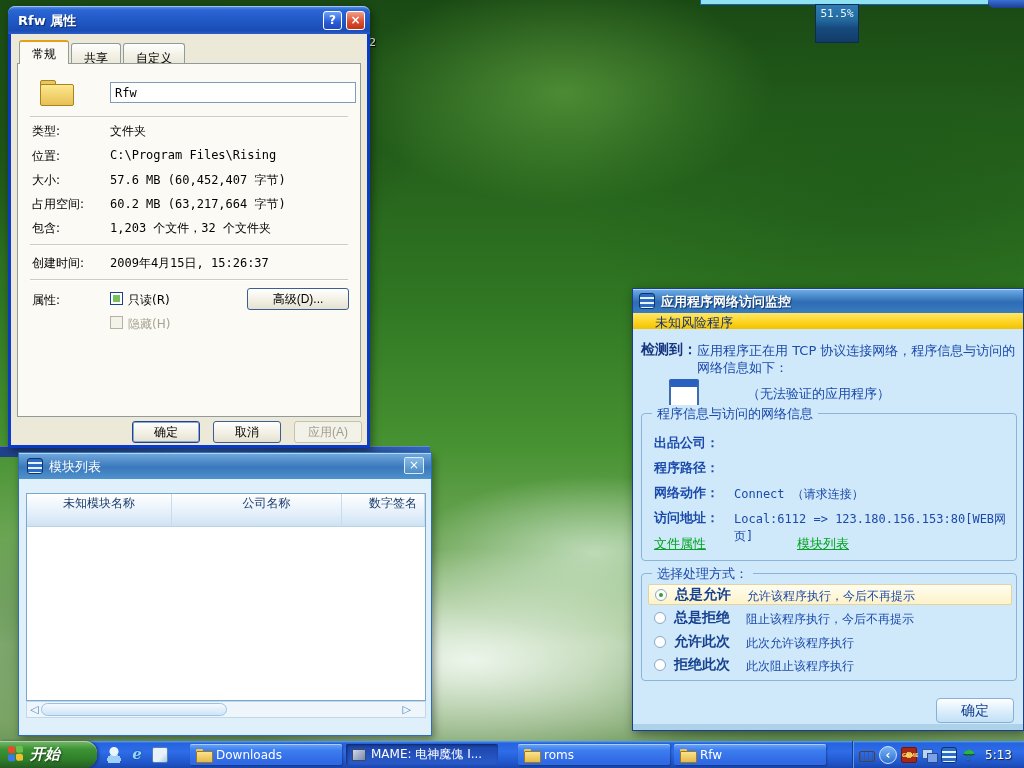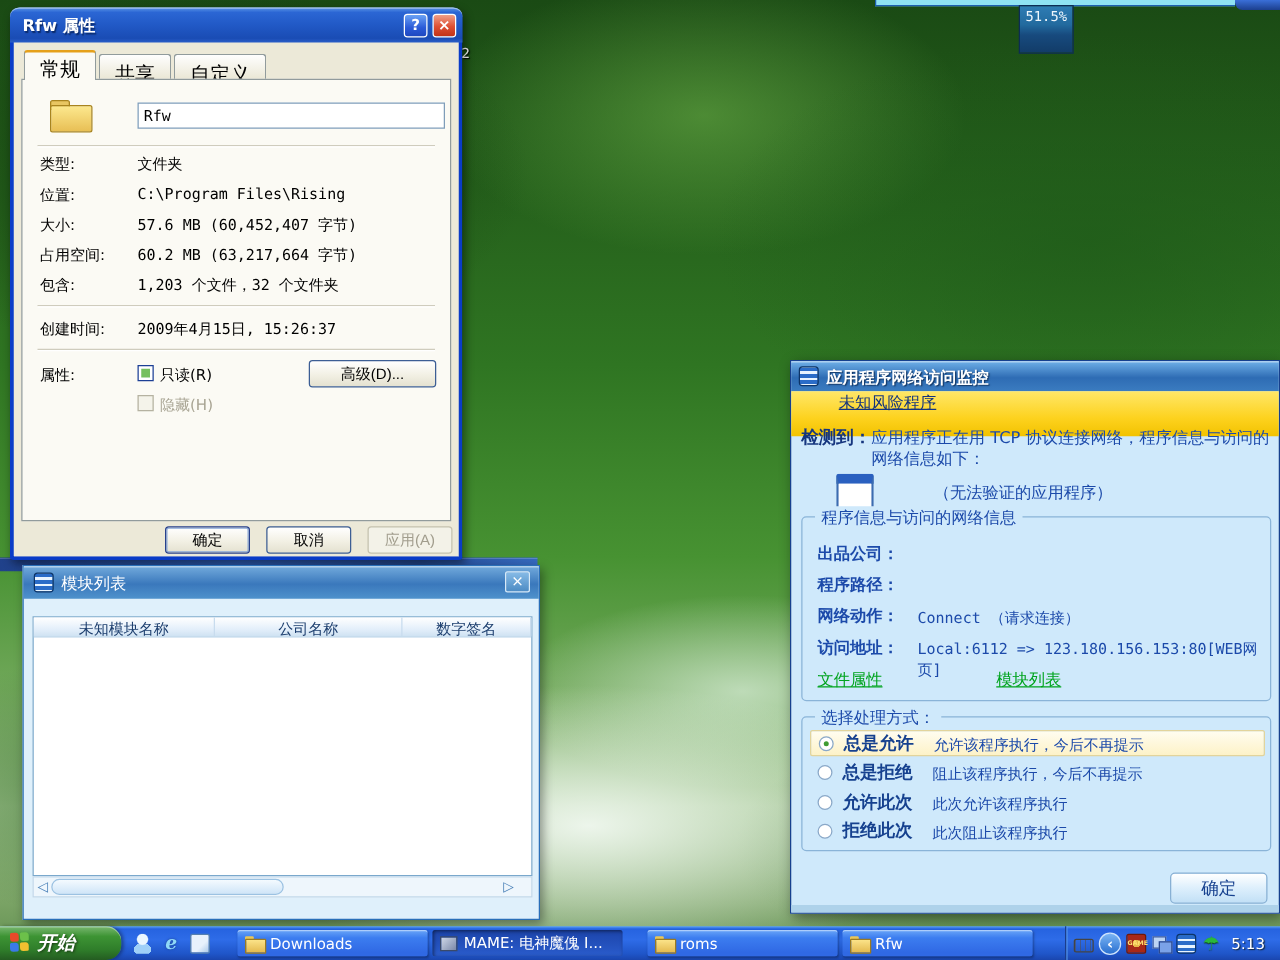--- a/index.html
+++ b/index.html
@@ -39,21 +39,21 @@
     border-radius:7px 7px 0 0;
     background:linear-gradient(180deg,#5a96e8 0%, #2b66d4 14%, #2159c6 50%, #1a4cb4 88%, #2a5ec8 100%);
     box-shadow:inset 0 1px 0 rgba(255,255,255,.45); }
   #props .title { position:absolute; left:10px; top:6px; color:#fff; font-weight:bold; font-size:13px;
     text-shadow:1px 1px 1px #0a2a6a; }
   .cap-btn { position:absolute; top:5px; width:19px; height:19px; border:1px solid #fff; border-radius:3px;
     color:#fff; font-weight:bold; font-size:12px; text-align:center; line-height:17px; }
   #props .help { right:28px; background:linear-gradient(180deg,#6aa2f4,#2a5ad8 60%,#1e48c0); }
   #props .close { right:5px; background:linear-gradient(180deg,#f0a088,#dd4f33 55%,#c23318); }
   #props .tabs { position:absolute; left:8px; top:37px; height:21px; display:flex; gap:2px; }
-  #props .tab { padding:6px 12px 2px; font-size:16px; border:1px solid #919b9c; border-bottom:none;
+  #props .tab { padding:6px 12px 2px; font-size:12px; border:1px solid #919b9c; border-bottom:none;
     border-radius:3px 3px 0 0; background:linear-gradient(180deg,#fefefe,#ece9d8 90%); }
   #props .tab.active { background:#fbfaf4; border-top:2px solid #e5a01a; padding-top:4px; position:relative; z-index:2; margin-top:-3px; }
   #props .page { position:absolute; left:6px; right:6px; top:57px; height:354px;
     background:#fbfaf4; border:1px solid #919b9c; }
   #props .folder-icon { position:absolute; left:22px; top:16px; width:32px; height:25px; }
   .fold { position:relative; width:100%; height:100%; }
   .fold:before { content:""; position:absolute; left:0; top:0; width:45%; height:6px;
     background:#e8c662; border:1px solid #a8841f; border-radius:2px 2px 0 0; }
   .fold:after { content:""; position:absolute; left:0; top:4px; width:100%; height:78%;
     background:linear-gradient(180deg,#fce88e,#edc win 55%,#e8bf55); background:linear-gradient(180deg,#fce88e,#e8bf55); border:1px solid #a8841f; border-radius:2px; }
@@ -78,42 +78,42 @@
     background:linear-gradient(180deg,#72aadc 0%, #3a78bc 55%, #4f92cc 100%);
     box-shadow:inset 0 1px 0 rgba(255,255,255,.5); }
   #modwin .title { position:absolute; left:30px; top:5px; color:#fff; font-size:13px; }
   .shield-ic { position:absolute; width:16px; height:16px; border-radius:3px; border:1px solid #0c3468;
     background:repeating-linear-gradient(180deg,#2a6cc8 0 3px,#e8f4ff 3px 5px); }
   #modwin .close { position:absolute; right:7px; top:4px; width:20px; height:17px; color:#fff;
     background:linear-gradient(180deg,#86bae6,#4d8cc4); border:1px solid #d8eaf8; border-radius:2px;
     font-size:12px; text-align:center; line-height:15px; }
   #modwin .list { position:absolute; left:7px; top:40px; width:400px; height:208px;
     background:#fff; border:1px solid #7aa8cc; }
-  #modwin .hdr { display:flex; height:16px;
-    background:linear-gradient(180deg,#ffffff,#e2eefa 65%,#cfe2f2); border-bottom:1px solid #b8d2e8; }
+  #modwin .hdr { display:flex; height:33px;
+    background:linear-gradient(180deg,#ffffff,#e2eefa 65%,#cfe2f2); border-bottom:1px solid #b8d2e8;gap:20px; }
   #modwin .hcell { font-size:12px; color:#1c3e6e; text-align:center; line-height:19px;
     border-right:1px solid #c8dcee; overflow:hidden; white-space:nowrap; }
   #modwin .scroll { position:absolute; left:7px; top:248px; width:400px; height:17px;
     background:#eef6fc; border:1px solid #c2d8ea; }
   #modwin .thumb { position:absolute; left:14px; top:1px; width:186px; height:13px;
     background:linear-gradient(180deg,#f4faff,#cfe5f8); border:1px solid #9cc2e2; border-radius:7px; }
   .sarrow { position:absolute; top:0; font-size:11px; color:#4a80b8; line-height:15px; }
 
   
   #monitor { position:absolute; left:632px; top:288px; width:392px; height:443px;
     background:#cfe9fb; border:1px solid #16408e; box-shadow:2px 3px 10px rgba(0,0,0,.45);
     color:#1c4aaa; }
   #monitor .titlebar { position:absolute; left:0; top:0; right:0; height:24px;
     background:linear-gradient(180deg,#6fb0e8 0%, #2e6cb4 55%, #3b7cc0 100%);
     box-shadow:inset 0 1px 0 rgba(255,255,255,.5); }
   #monitor .title { position:absolute; left:28px; top:4px; color:#fff; font-size:13px; font-weight:bold;
     text-shadow:1px 1px 1px #123460; }
-  #monitor .banner { position:absolute; left:0; top:24px; right:0; height:36px;
+  #monitor .banner { position:absolute; left:0; top:24px; right:0; height:16px;
     background:linear-gradient(180deg,#ffe768,#fdd21e 60%,#f2c200); color:#15357e;
-    font-size:13px; line-height:20px; padding-left:38px;text-decoration:underline; }
+    font-size:13px; line-height:20px; padding-left:22px; }
   #monitor .detect-label { position:absolute; left:8px; top:52px; font-weight:bold; font-size:14px; color:#15357e; }
   #monitor .detect-text { position:absolute; left:64px; top:53px; width:322px; font-size:13px; line-height:17px; }
   #monitor .app-ic { position:absolute; left:36px; top:90px; width:30px; height:32px;
     background:#fff; border:2px solid #3c6cb0; border-top:8px solid #2a60c0; border-radius:2px; }
   #monitor .unverified { position:absolute; left:114px; top:96px; font-size:13px; }
   .grp { position:absolute; border:1px solid #8ab4d8; border-radius:4px; }
   .grp-legend { position:absolute; top:-9px; left:10px; background:#cfe9fb; padding:0 5px; font-size:13px; color:#1c4aaa; }
   .mrow-label { position:absolute; left:12px; font-size:13px; font-weight:bold; color:#1c4aaa; }
   .mrow-value { position:absolute; left:92px; font-size:12px; font-family:"DejaVu Sans Mono",monospace; color:#1c4aaa; }
   .green-link { position:absolute; font-size:13px; color:#00a41e; text-decoration:underline; cursor:pointer; }

